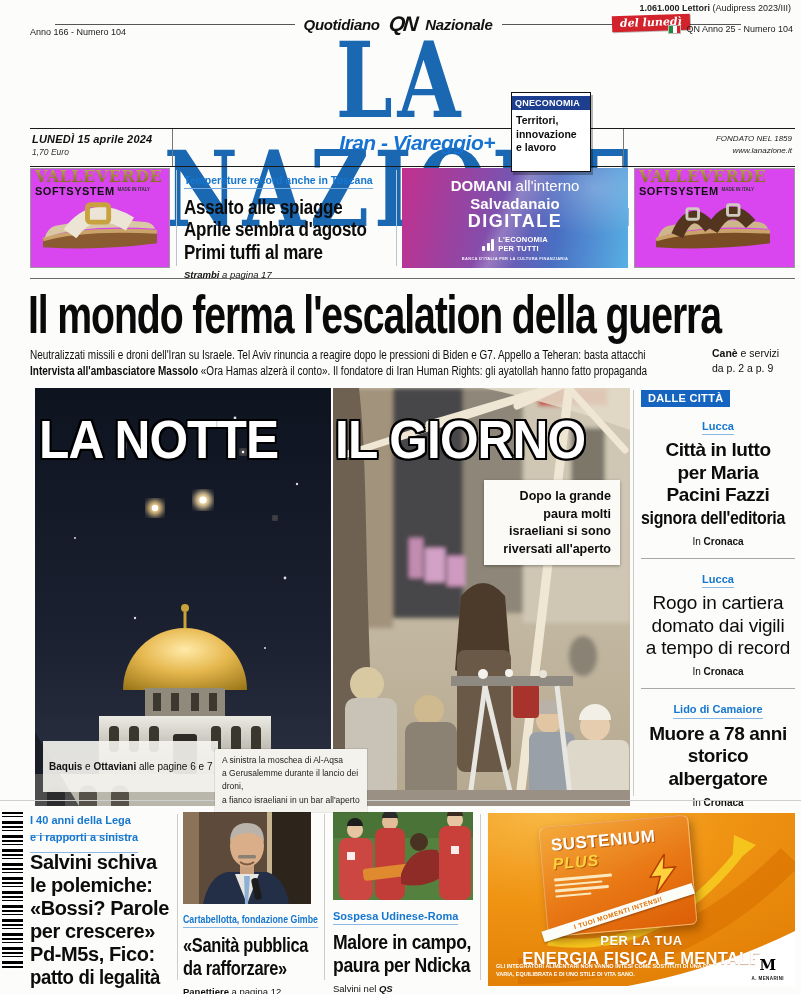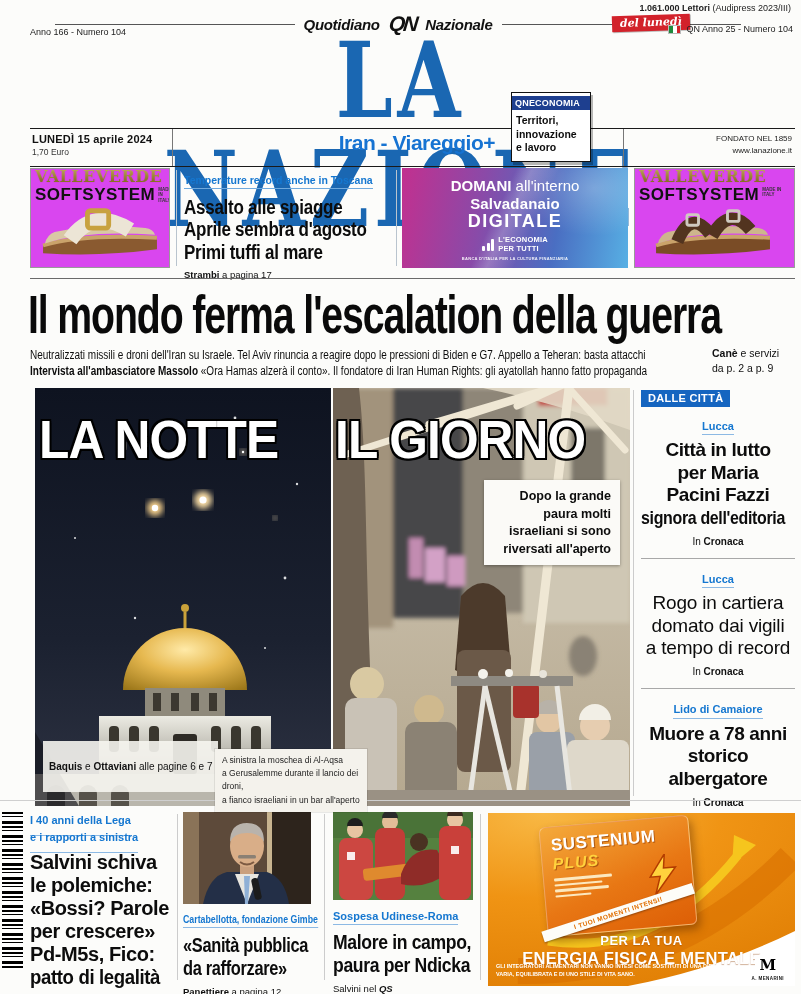--- a/index.html
+++ b/index.html
@@ -20,40 +20,40 @@
   .issue-right { top:24px; right:8px; font-size:9px; display:flex; align-items:center; gap:5px; color:#222; }
   .flag { display:inline-flex; width:13px; height:9px; border:0.5px solid #bbb; }
   .flag i { flex:1; display:block; }
   .flag .fg { background:#1e8a3c; } .flag .fw { background:#fff; } .flag .fr { background:#d2232a; }
 
   .masthead { top:26px; left:0; right:0; text-align:center; line-height:1.05; }
   .masthead span { display:inline-block; font-family:"DejaVu Serif",serif; font-weight:bold; font-size:104px; color:#1a67b2; letter-spacing:6px; transform:scaleX(0.78); }
 
   .qneco { left:511px; top:92px; width:80px; background:#fff; border:1.5px solid #111; box-shadow:2px 3px 0 rgba(0,0,0,.28); z-index:6; }
   .qneco-head { margin-top:3px; background:#1e3f8f; color:#fff; font-size:9px; font-weight:800; padding:2px 3px; letter-spacing:.2px; }
-  .qneco-body { padding:4px 4px 6px; font-size:10.5px; font-weight:800; line-height:1.3; color:#0d0d0d; }
-
-  .datebar { top:128px; left:30px; width:765px; height:39px; border-top:1.5px solid #1a1a1a; border-bottom:1.5px solid #1a1a1a; }
+  .qneco-body { padding:4px 4px 16px; font-size:10.5px; font-weight:800; line-height:1.3; color:#0d0d0d; }
+
+  .datebar { top:128px; left:30px; width:765px; height:39px; border-top:1.5px solid #1a1a1a; border-bottom:1.5px solid #1a1a1a;font-style:italic; }
   .db-date { position:absolute; left:2px; top:4px; font-size:11px; font-weight:800; letter-spacing:.2px; }
   .db-price { position:absolute; left:2px; top:18px; font-size:8.5px; color:#333; }
   .db-vline { position:absolute; top:0; width:1px; height:100%; background:#777; }
   .db-edition { position:absolute; left:250px; width:215px; top:2px; text-align:right; font-size:21px; font-weight:800; color:#1673d2; letter-spacing:-0.5px; }
   .db-right { position:absolute; right:3px; top:4px; text-align:right; font-size:8px; line-height:1.45; color:#222; }
 
   
   .ad-box { border:1px solid #999; background:#d946ef; padding:0 4px; overflow:hidden; }
   .vv-brand { font-family:"DejaVu Serif",serif; font-weight:bold; font-size:16px; letter-spacing:.5px; background:linear-gradient(#eed27a,#8a6a1a); -webkit-background-clip:text; background-clip:text; color:transparent; text-shadow:0 0 1px rgba(90,70,20,.35); line-height:1; }
   .vv-row2 { display:flex; align-items:flex-start; gap:3px; line-height:1; margin-top:1px; }
-  .vv-soft { font-size:17px; letter-spacing:.5px; color:#111; font-weight:600; }
+  .vv-soft { font-size:11px; letter-spacing:.5px; color:#111; font-weight:600; }
   .vv-made { font-size:4.5px; font-weight:700; color:#333; line-height:1.2; padding-top:1px; }
 
   .beach-kick { color:#1577d0; font-weight:700; font-size:10.5px; border-bottom:1.5px solid #6fa9dd; display:inline-block; padding-bottom:2px; }
   .beach-lines { margin-top:7px; transform:scaleX(.85); transform-origin:left; }
   .beach-line { font-size:20px; font-weight:800; line-height:1.12; letter-spacing:-0.3px; white-space:nowrap; color:#0c0c0c; }
-  .byline { font-size:9.5px; color:#111; }
+  .byline { font-size:9.5px; color:#111;font-style:italic; }
 
   .salva-ad { left:402px; top:168px; width:226px; height:100px; color:#fff; text-align:center; padding-top:9px; overflow:hidden;
     background:
       radial-gradient(60% 80% at 85% 20%, rgba(255,255,255,.25), transparent 60%),
       linear-gradient(115deg, transparent 42%, rgba(255,255,255,.22) 48%, transparent 58%),
       linear-gradient(100deg,#c2308f 0%,#8a4aa8 35%,#4a6ec2 68%,#57b0e4 100%); }
   .salva-l1 { font-size:15px; } .salva-l1 .b { font-weight:800; }
   .salva-l2 { font-size:15px; font-weight:800; margin-top:1px; letter-spacing:.2px; }
   .salva-l3 { font-size:18px; font-weight:800; letter-spacing:1.5px; line-height:1; }
   .salva-logo { margin-top:6px; display:flex; justify-content:center; align-items:center; gap:4px; }

